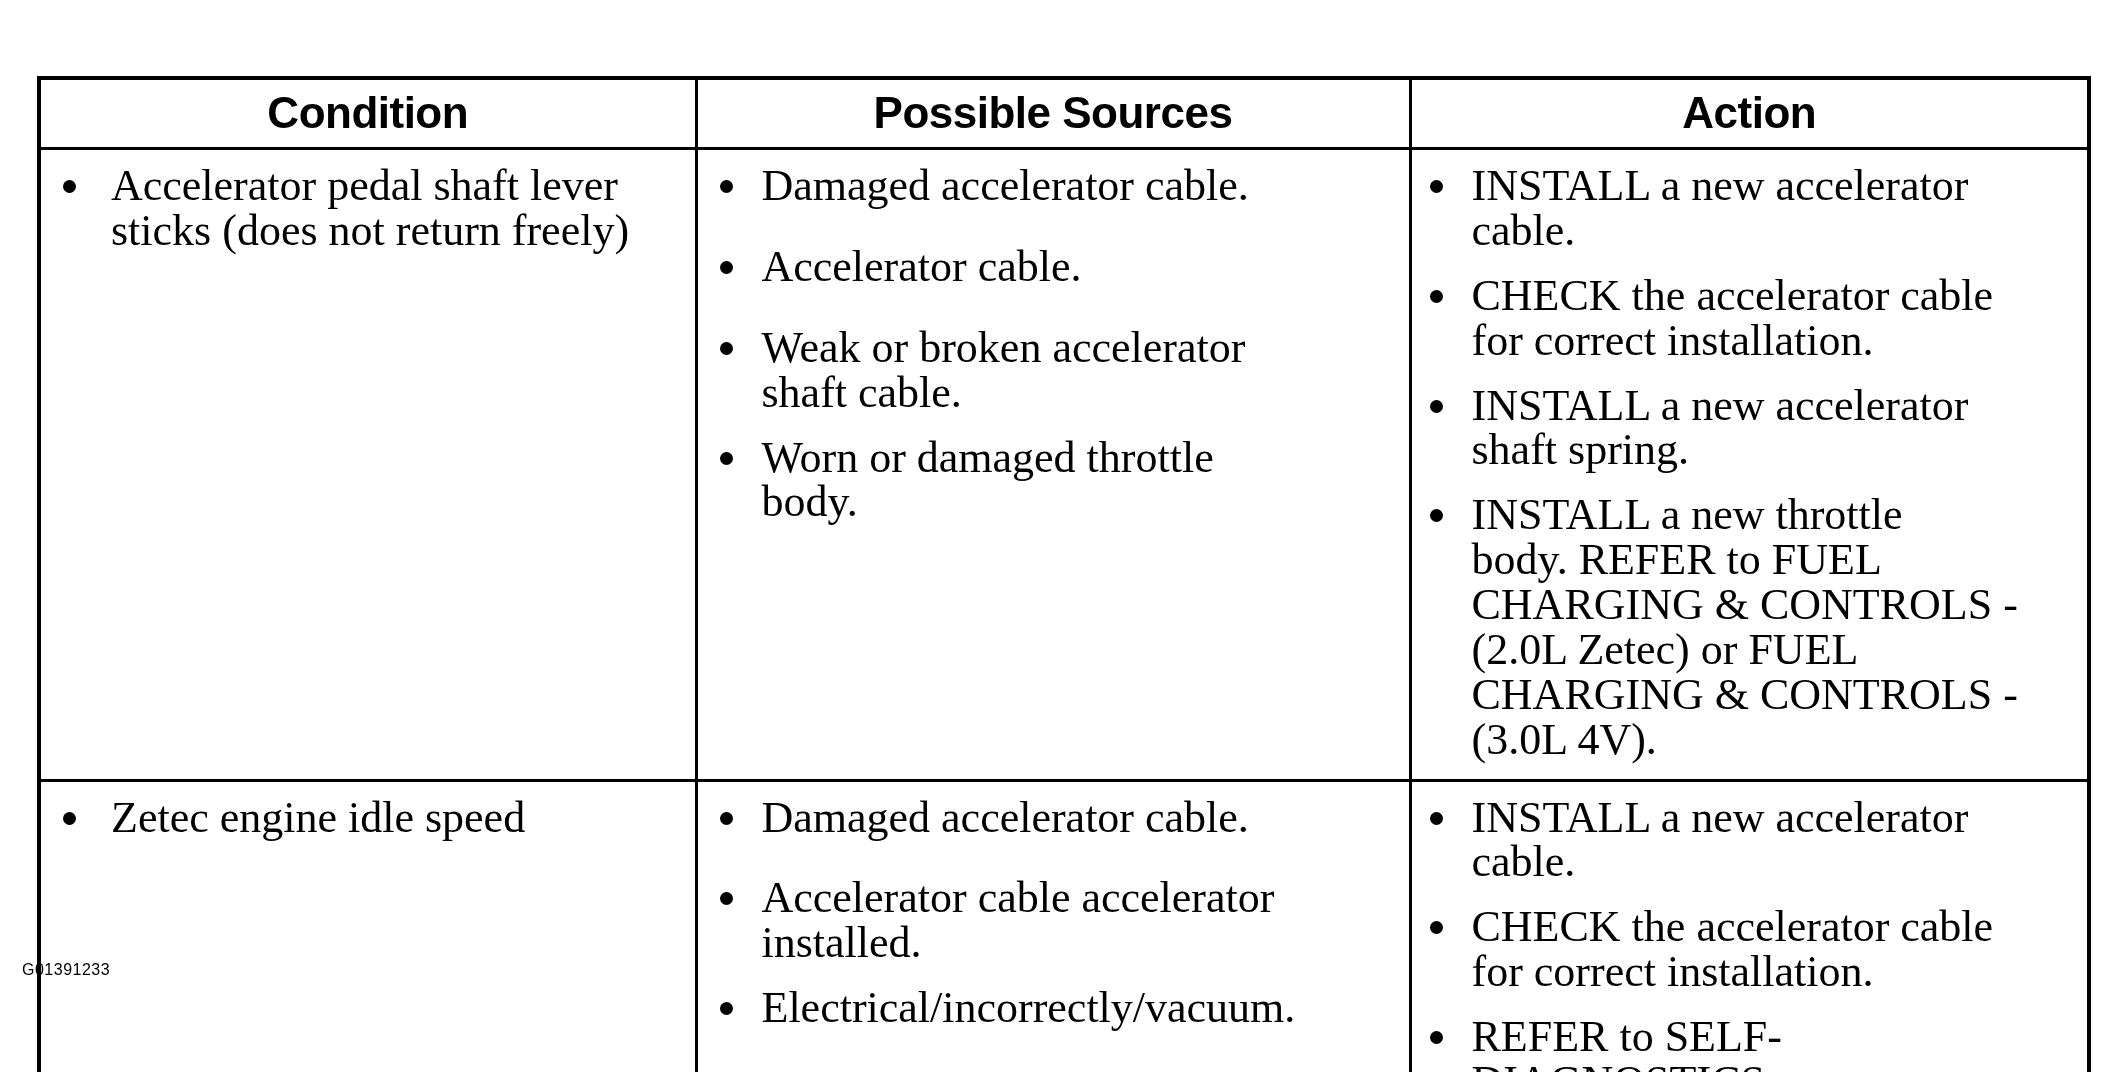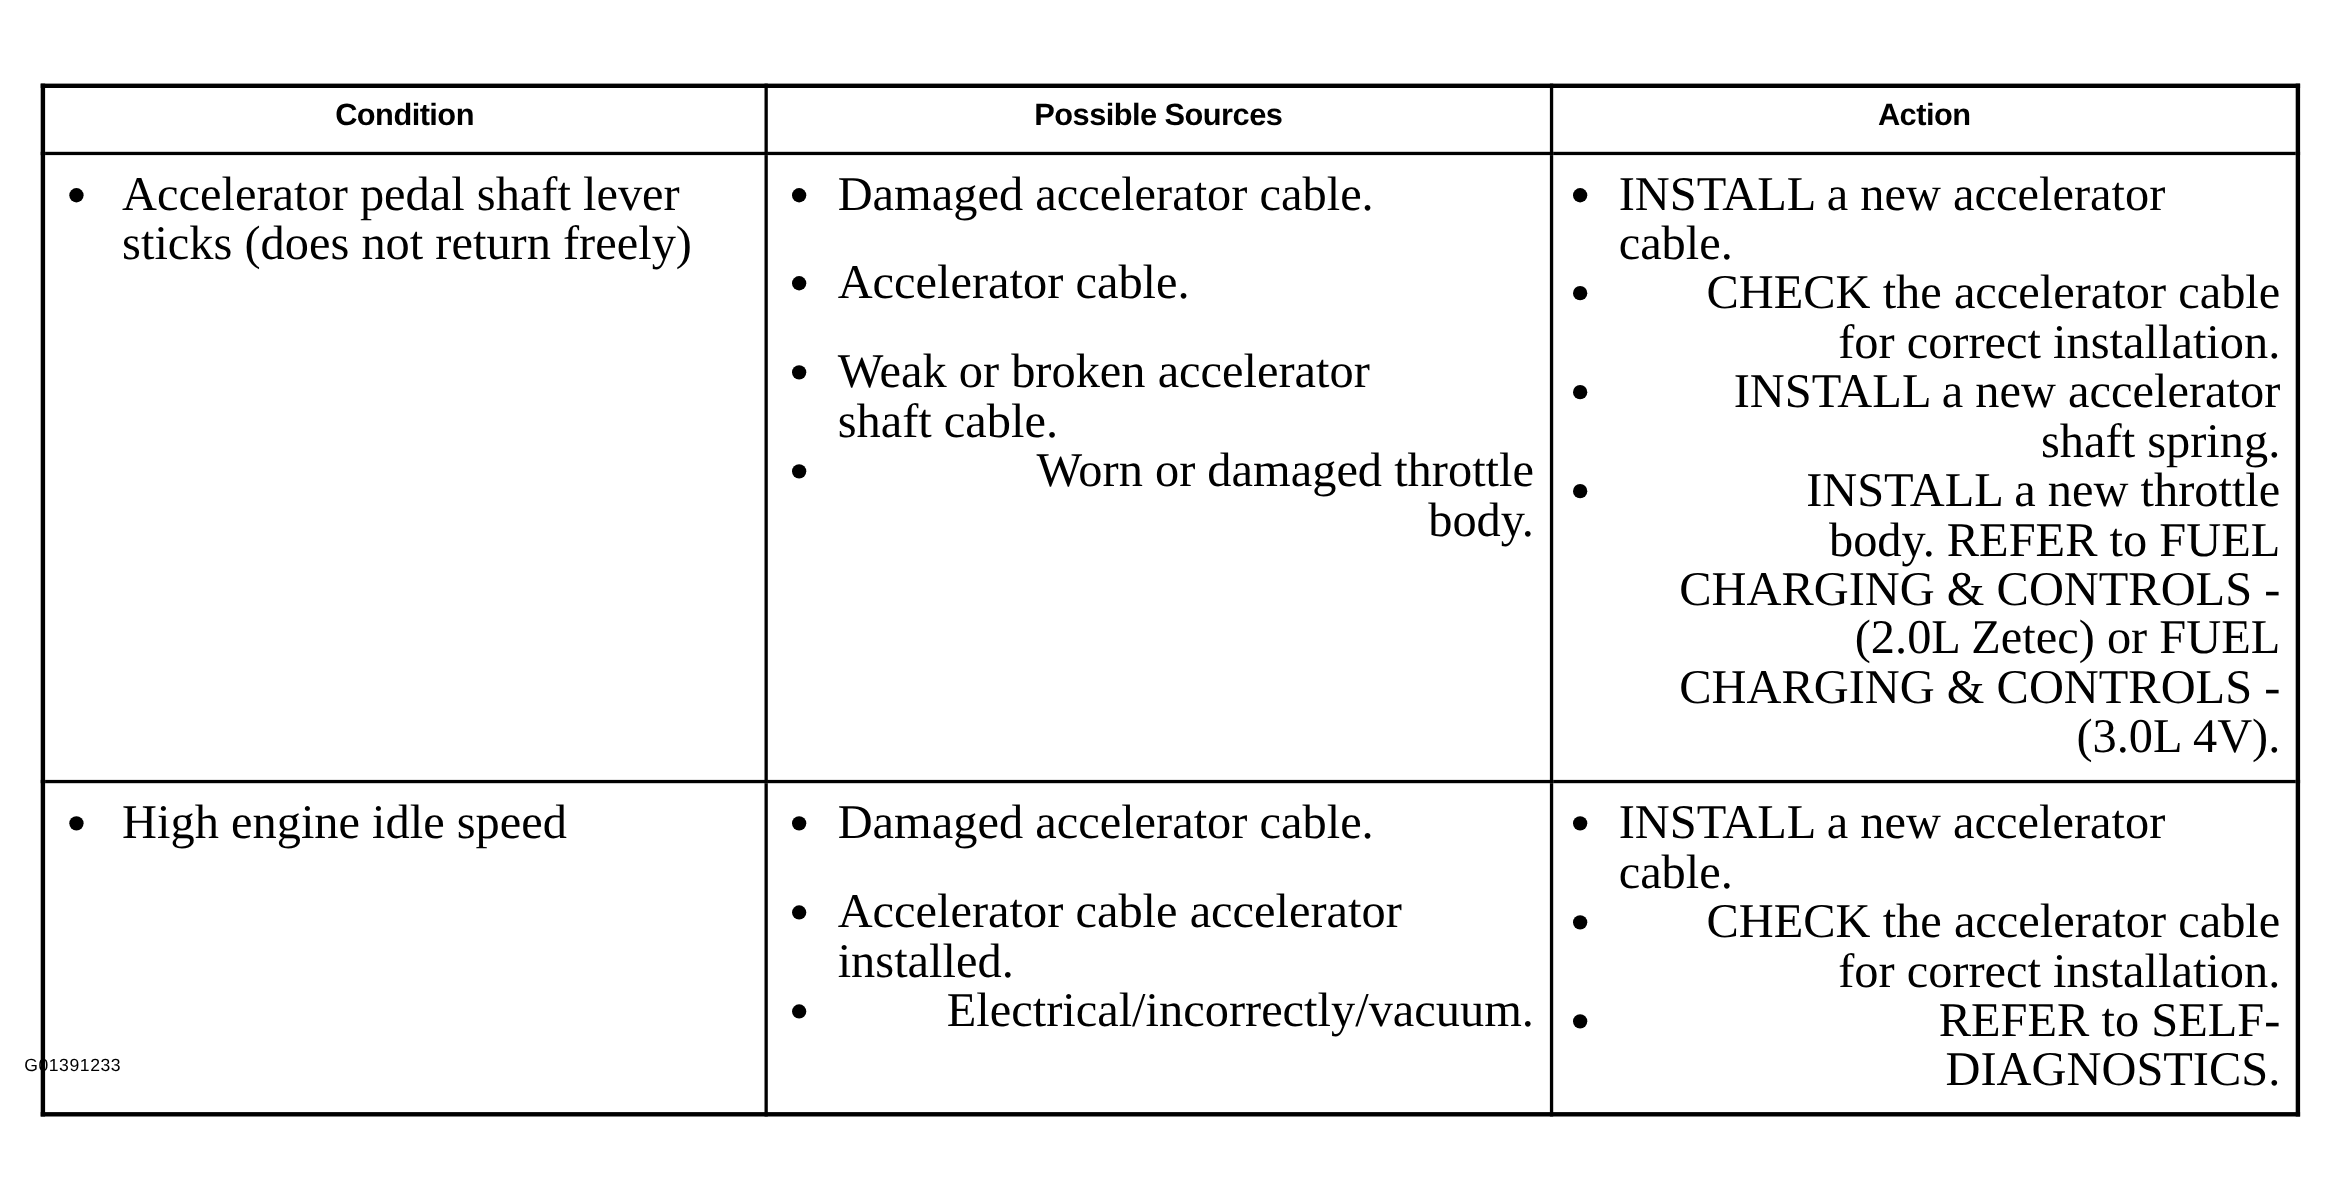--- a/index.html
+++ b/index.html
@@ -45,21 +45,21 @@
     vertical-align: top;
     padding: 0;
     background: #fff;
   }
 
   
   .diag-table thead th {
     text-align: center;
     font-family: "Liberation Sans", sans-serif;
     font-weight: bold;
-    font-size: 28px;
+    font-size: 44px;
     line-height: 1.0;
     letter-spacing: -0.5px;
     padding: 11px 0 12px 0;
     height: 61px;
     box-sizing: border-box;
   }
 
   
   .cell-inner {
     padding: 14px 14px 16px 14px;
@@ -90,21 +90,21 @@
     display: block;
   }
 
   ul.bullets > li .li-text {
     display: block;
     white-space: pre-line;
   }
 
   
   ul.bullets > li.gap-lg  { margin-top: 36px; }
-  ul.bullets > li.gap-sm  { margin-top: 0; text-align: right; }
+  ul.bullets > li.gap-sm  { margin-top: 20px; }
   ul.bullets > li.gap-none{ margin-top: 0; }
 
   
   .col-condition ul.bullets > li { padding-left: 56px; }
   .col-sources   ul.bullets > li { padding-left: 50px; }
   .col-action    ul.bullets > li { padding-left: 46px; }
   .col-action    ul.bullets > li .bullet-dot { left: 4px; }
 
   .row-1 .cell-inner { min-height: 540px; box-sizing: border-box; }
   .row-2 .cell-inner { min-height: 212px; box-sizing: border-box; }
@@ -214,21 +214,21 @@
         </td>
       </tr>
 
       <tr class="row-2">
 
         <td class="col-condition">
           <div class="cell-inner">
             <ul class="bullets">
               <li class="gap-none">
                 <span class="bullet-dot"></span>
-                <span class="li-text">High engine idle speed</span>
+                <span class="li-text">Zetec engine idle speed</span>
               </li>
             </ul>
           </div>
         </td>
 
         <td class="col-sources">
           <div class="cell-inner">
             <ul class="bullets">
               <li class="gap-none">
                 <span class="bullet-dot"></span>

